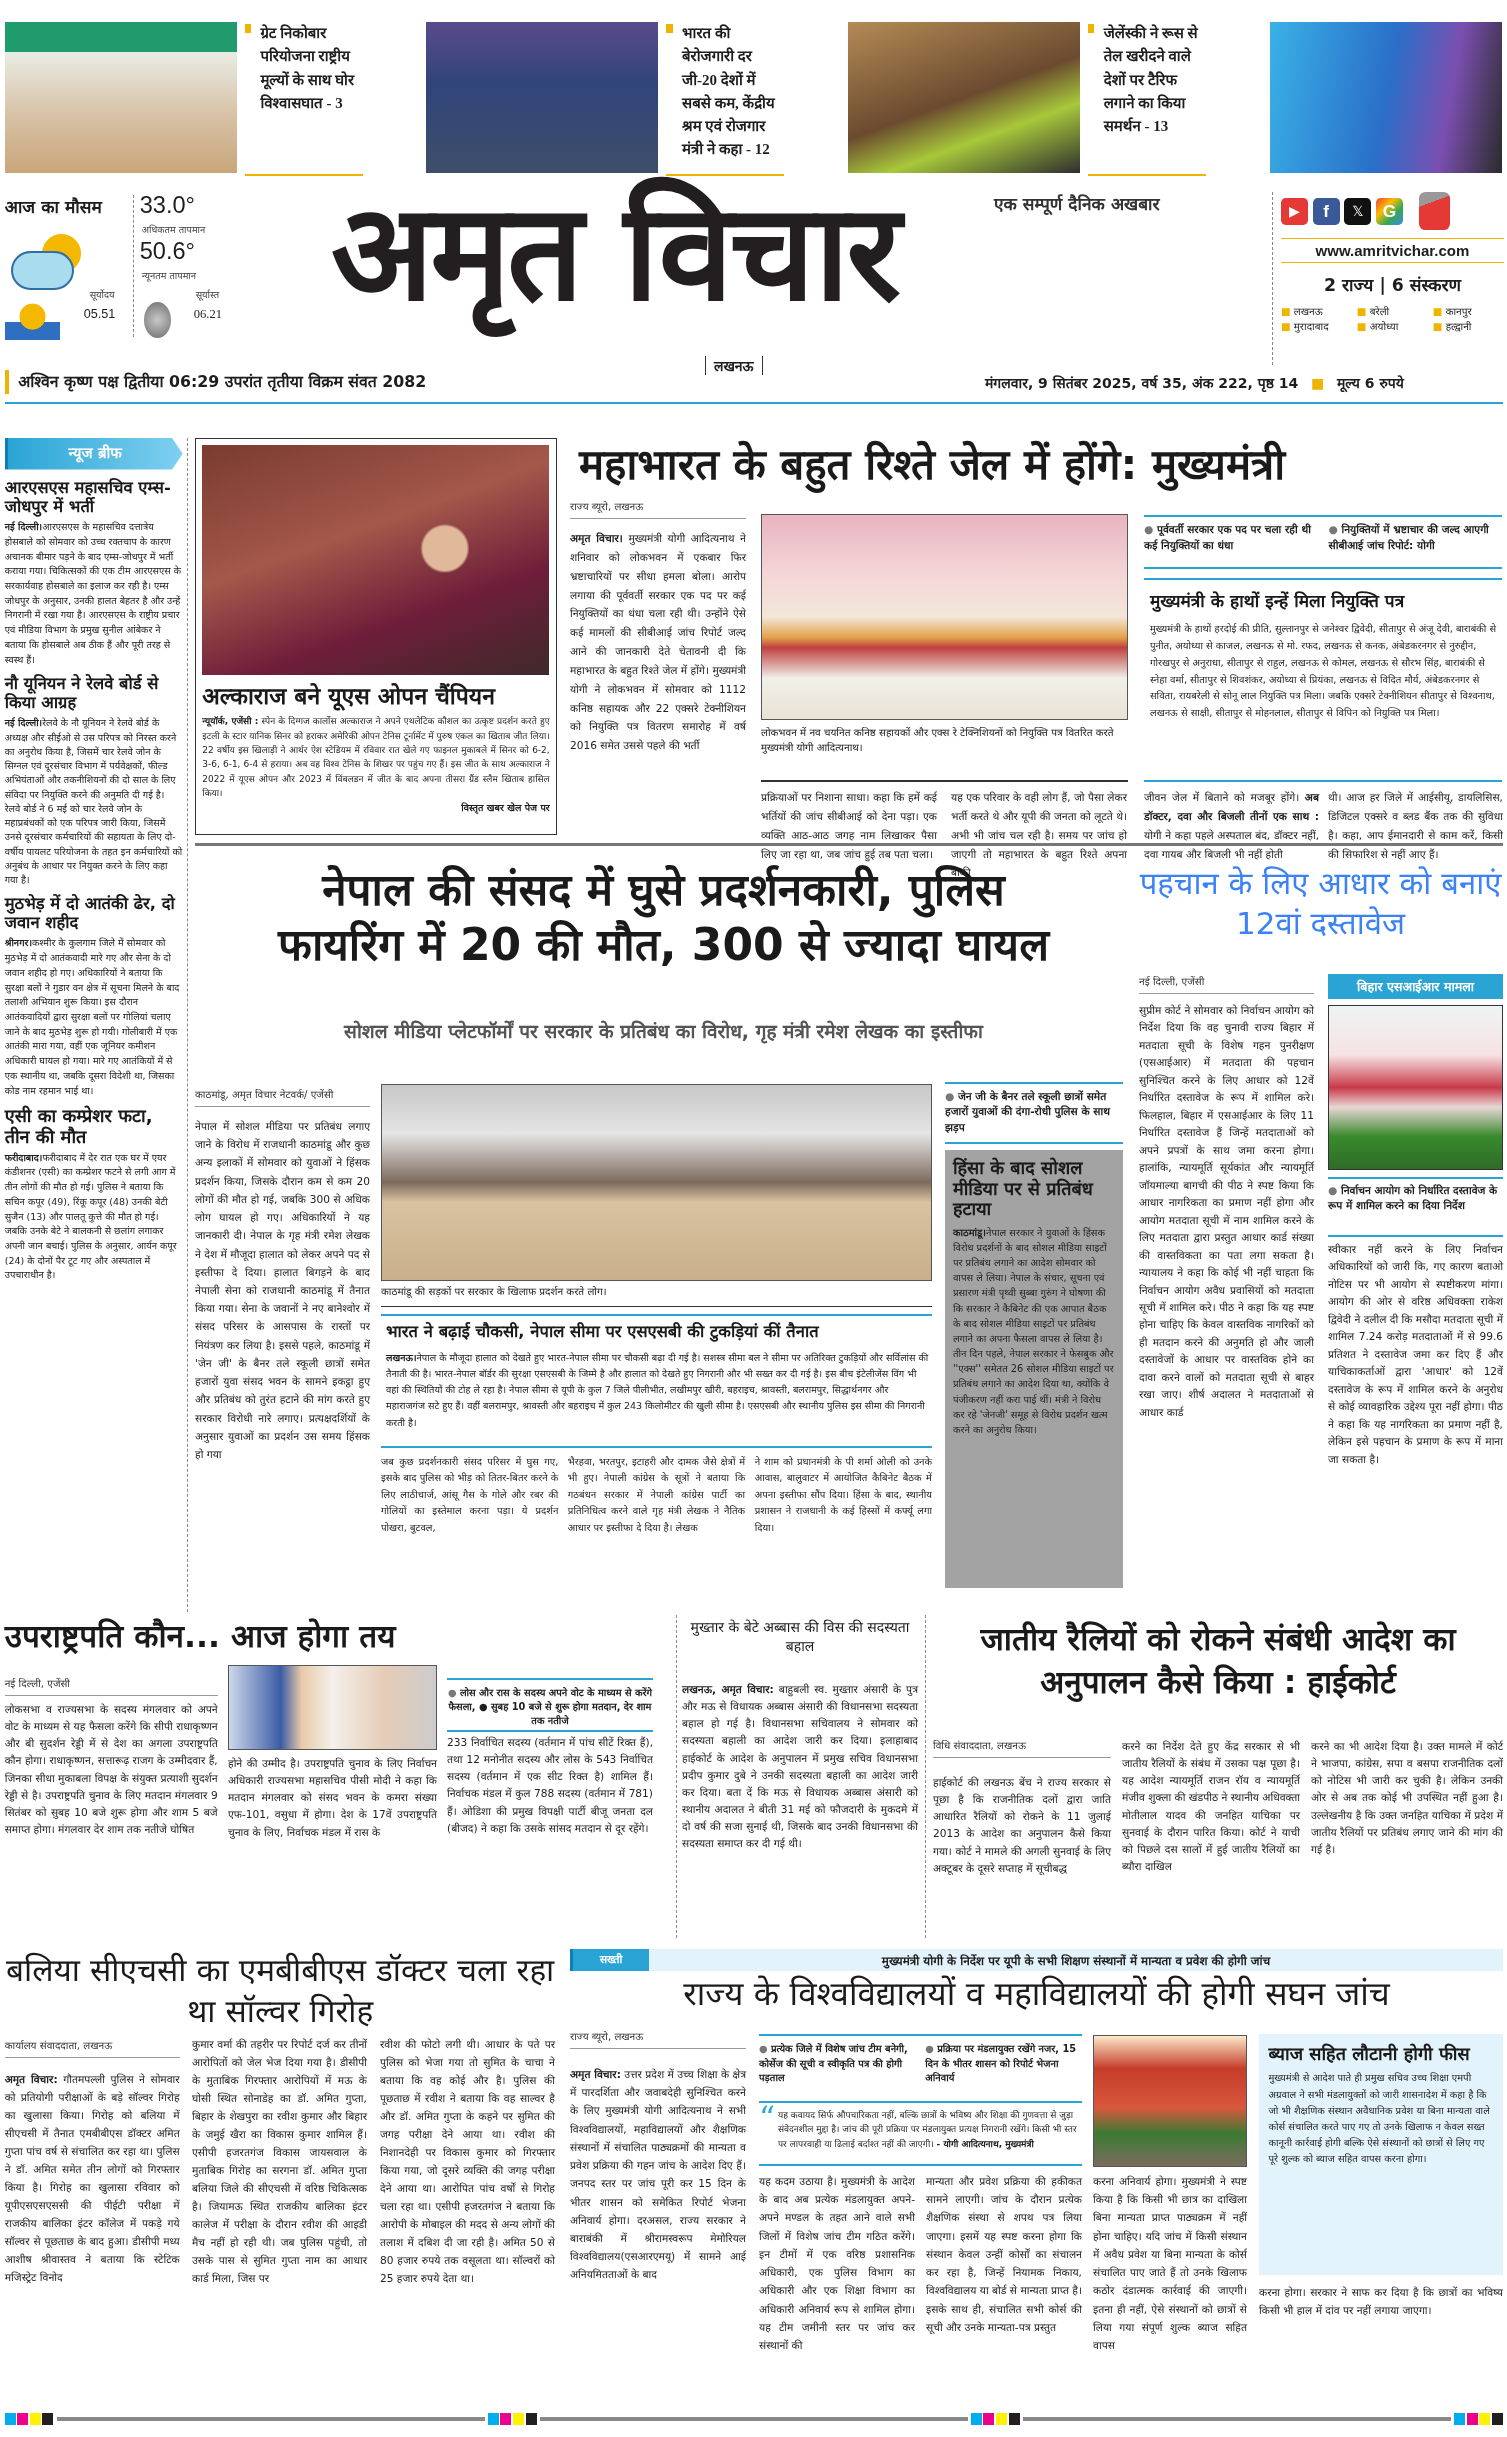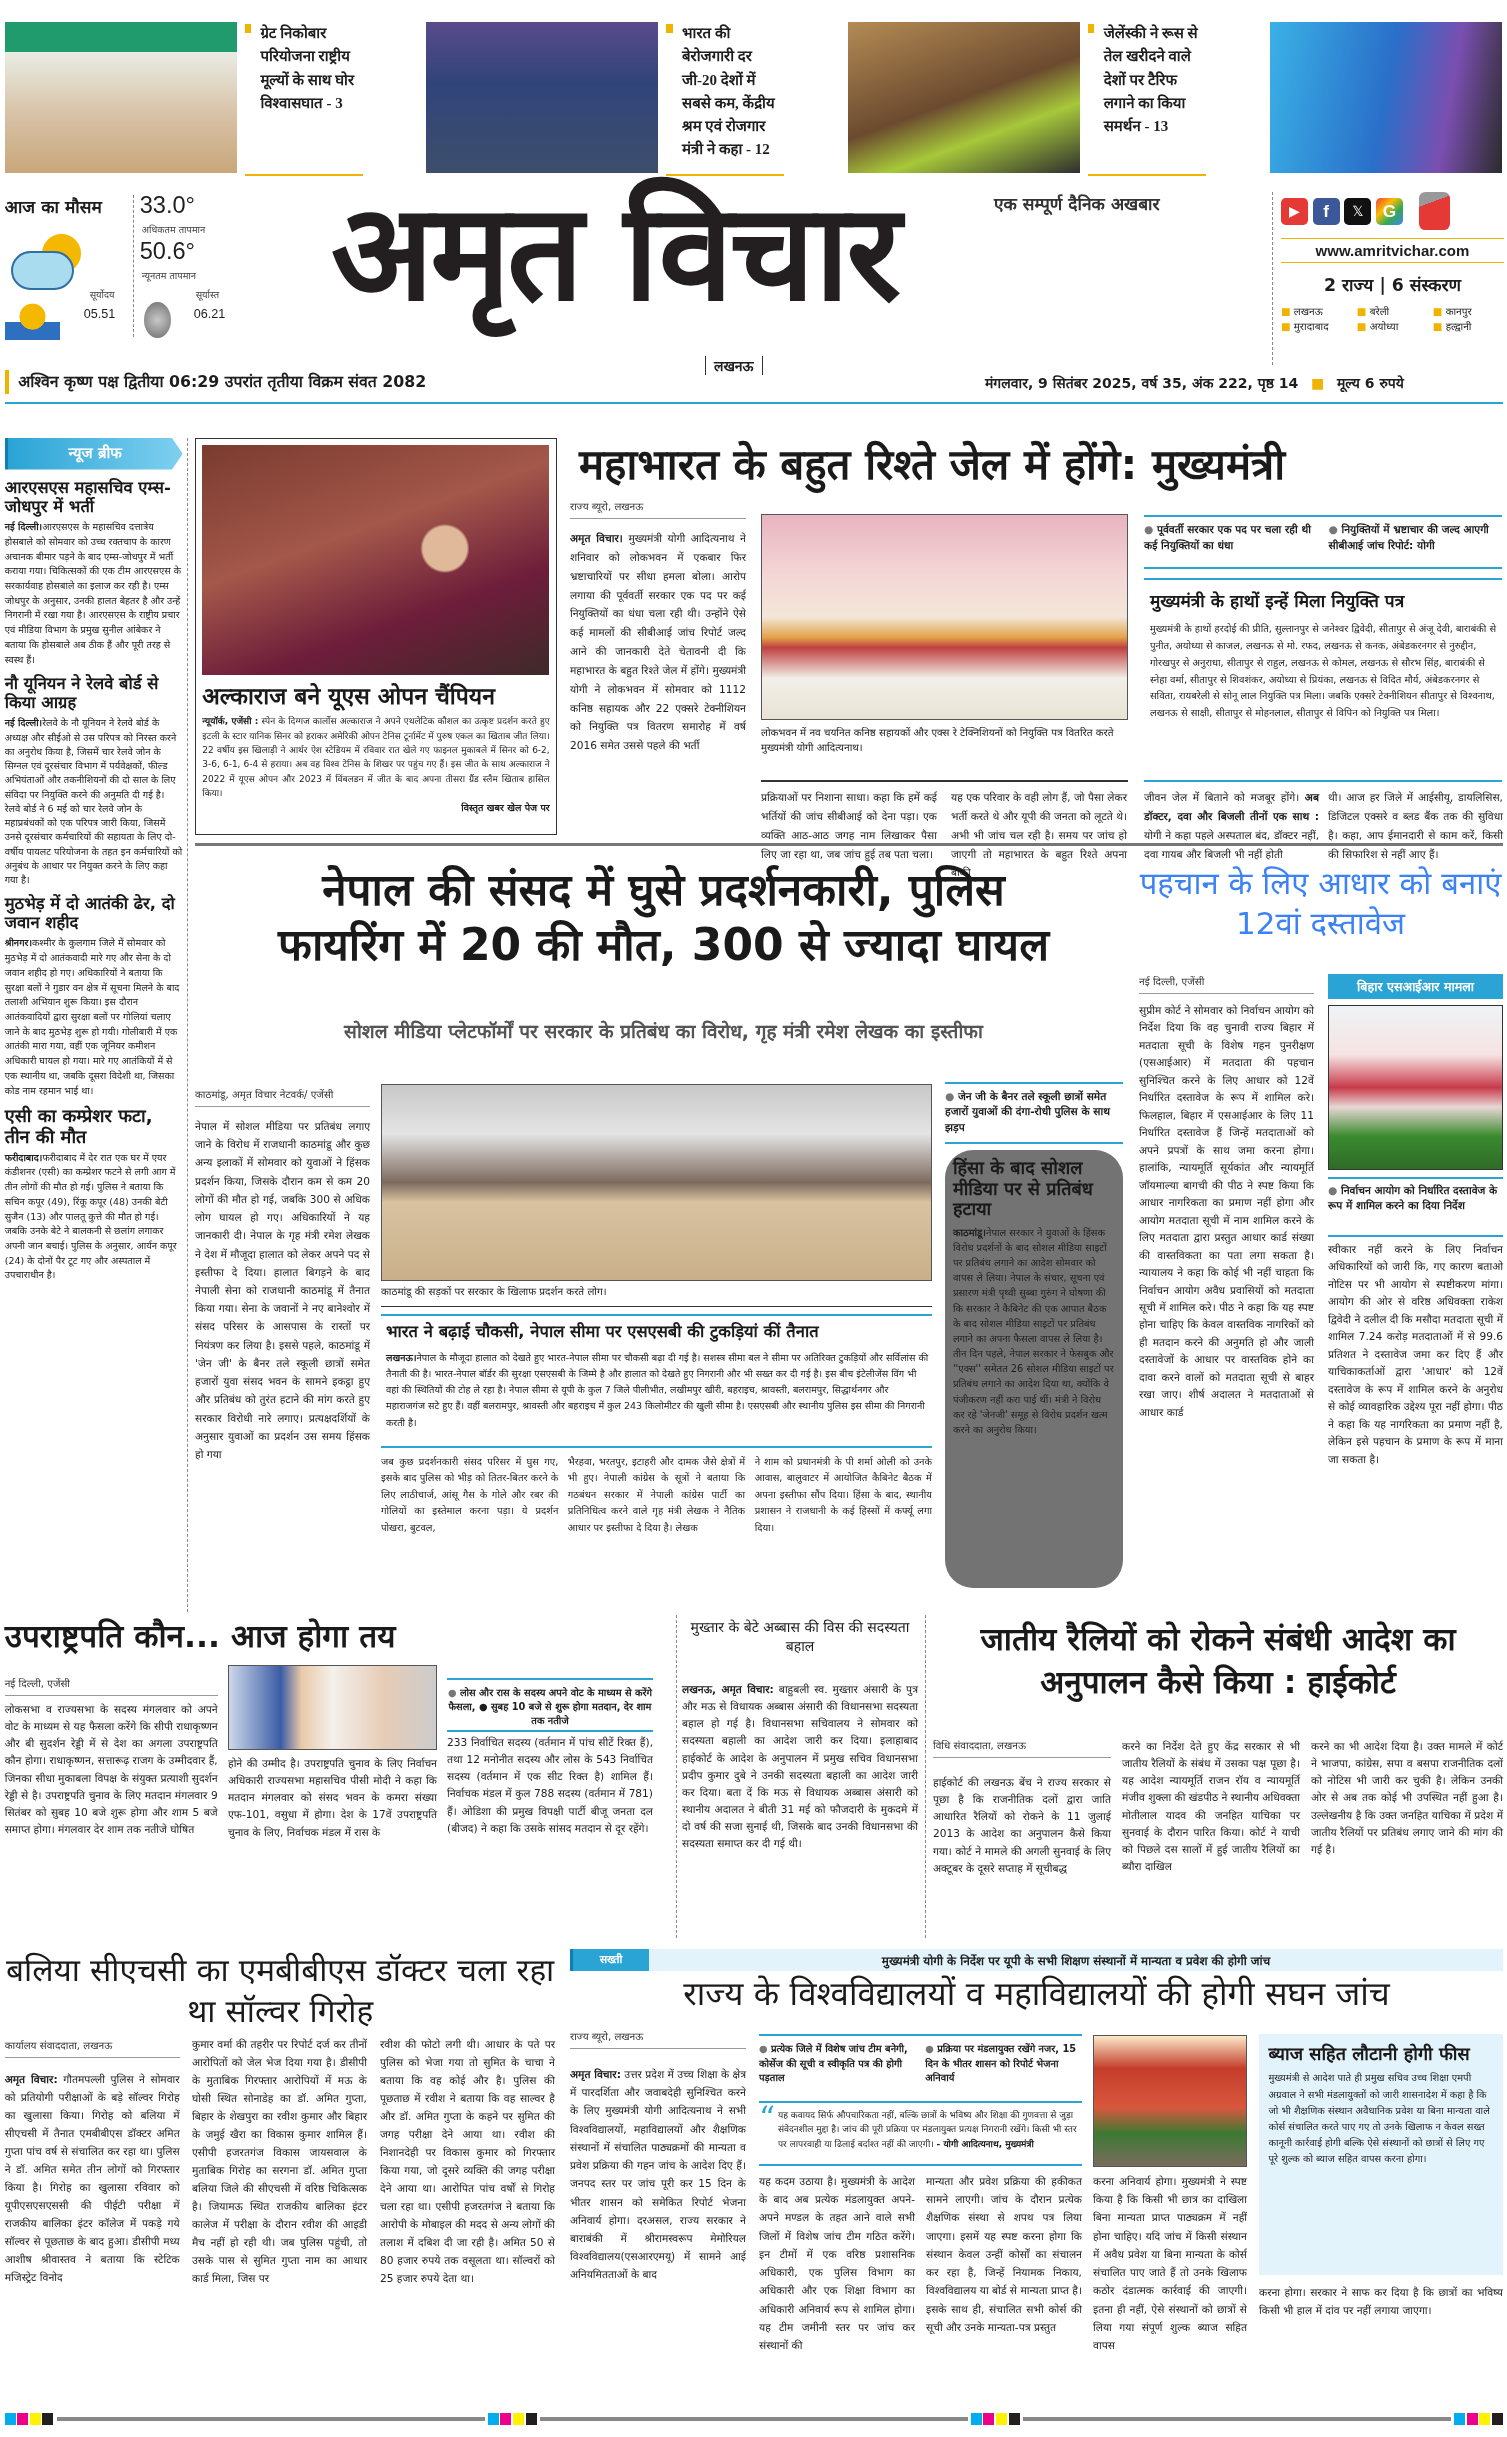--- a/index.html
+++ b/index.html
@@ -51,21 +51,21 @@
   <div style="position:absolute;left:128px;top:0;height:142px;border-left:1.6px dashed #888;"></div>
   <div style="position:absolute;left:135px;top:-3.2px;font-size:23.6px;font-family:'Liberation Sans',sans-serif;">33.0°</div>
   <div style="position:absolute;left:137px;top:28px;font-size:9.5px;color:#444;">अधिकतम तापमान</div>
   <div style="position:absolute;left:135px;top:43px;font-size:23.6px;font-family:'Liberation Sans',sans-serif;">50.6°</div>
   <div style="position:absolute;left:137px;top:74px;font-size:9.5px;color:#444;">न्यूनतम तापमान</div>
   <div style="position:absolute;left:85px;top:93px;font-size:9.5px;color:#444;">सूर्योदय</div>
   <div style="position:absolute;left:0;top:106px;width:55px;height:39px;background:radial-gradient(circle at 50% 40%,#f5b800 35%,transparent 37%),linear-gradient(180deg,transparent 55%,#2f6fbf 55%);"></div>
   <div style="position:absolute;left:79px;top:112px;font-size:12.6px;font-family:'Liberation Sans',sans-serif;">05.51</div>
   <div style="position:absolute;left:191px;top:93px;font-size:9.5px;color:#444;">सूर्यास्त</div>
   <div style="position:absolute;left:139px;top:107px;width:27px;height:36px;border-radius:50%;background:radial-gradient(circle,#c8c8c8,#6a6a6a);"></div>
-  <div style="position:absolute;left:189px;top:112px;font-size:12.6px;font-family:Liberation Sans, sans-serif;">06.21</div>
+  <div style="position:absolute;left:189px;top:112px;font-size:12.6px;font-family:Liberation Serif, serif;">06.21</div>
 </div>
 
 <div class="abs" style="left:331px;top:186px;font-size:134px;font-weight:bold;line-height:1;letter-spacing:-3.2px;color:#231f20;font-family:'DejaVu Sans',sans-serif;">अमृत विचार</div>
 <div class="abs" style="left:994px;top:192px;font-size:17.3px;font-weight:bold;color:#333;">एक सम्पूर्ण दैनिक अखबार</div>
 <div class="abs" style="left:705px;top:356px;font-size:14px;font-weight:bold;border-left:0.8px solid #333;border-right:0.8px solid #333;padding:0 7.9px;">लखनऊ</div>
 
 <div class="abs" style="left:1272px;top:192px;width:232px;height:173px;border-left:1.6px dashed #888;padding-left:7.9px;">
   <div style="display:flex;gap:4.7px;align-items:center;">
     <span style="width:27px;height:27px;background:#e53935;border-radius:4.7px;color:#fff;display:flex;align-items:center;justify-content:center;font-size:14px;">▶</span>
     <span style="width:27px;height:27px;background:#3b5998;border-radius:4.7px;color:#fff;display:flex;align-items:center;justify-content:center;font-size:17.3px;font-weight:bold;font-family:'Liberation Sans',sans-serif;">f</span>
@@ -165,21 +165,21 @@
 <div class="abs blue-rule" style="left:381px;top:1446px;width:551px;"></div>
 <div class="abs" style="left:381px;top:1454px;width:551px;display:flex;gap:9.5px;">
   <div class="body-txt" style="flex:1;font-size:9.8px;line-height:1.68;">जब कुछ प्रदर्शनकारी संसद परिसर में घुस गए, इसके बाद पुलिस को भीड़ को तितर-बितर करने के लिए लाठीचार्ज, आंसू गैस के गोले और रबर की गोलियों का इस्तेमाल करना पड़ा। ये प्रदर्शन पोखरा, बुटवल,</div>
   <div class="body-txt" style="flex:1;font-size:9.8px;line-height:1.68;">भैरहवा, भरतपुर, इटाहरी और दामक जैसे क्षेत्रों में भी हुए। नेपाली कांग्रेस के सूत्रों ने बताया कि गठबंधन सरकार में नेपाली कांग्रेस पार्टी का प्रतिनिधित्व करने वाले गृह मंत्री लेखक ने नैतिक आधार पर इस्तीफा दे दिया है। लेखक</div>
   <div class="body-txt" style="flex:1;font-size:9.8px;line-height:1.68;">ने शाम को प्रधानमंत्री के पी शर्मा ओली को उनके आवास, बालुवाटर में आयोजित कैबिनेट बैठक में अपना इस्तीफा सौंप दिया। हिंसा के बाद, स्थानीय प्रशासन ने राजधानी के कई हिस्सों में कर्फ्यू लगा दिया।</div>
 </div>
 
 <div class="abs blue-rule" style="left:945px;top:1082px;width:178px;"></div>
 <div class="abs bullet" style="left:945px;top:1089px;width:178px;font-size:10.6px;font-weight:bold;line-height:1.45;">जेन जी के बैनर तले स्कूली छात्रों समेत हजारों युवाओं की दंगा-रोधी पुलिस के साथ झड़प</div>
 <div class="abs blue-rule" style="left:945px;top:1142px;width:178px;"></div>
-<div class="abs" style="left:945px;top:1150px;width:178px;height:438px;background:#737373;padding:7.9px;border-radius:28px;">
+<div class="abs" style="left:945px;top:1150px;width:178px;height:438px;background:#a3a3a3;padding:7.9px;">
   <div class="hl" style="font-size:18px;">हिंसा के बाद सोशल मीडिया पर से प्रतिबंध हटाया</div>
   <div style="font-size:9.8px;line-height:1.55;margin-top:4.7px;"><b>काठमांडू।</b><span>नेपाल सरकार ने युवाओं के हिंसक विरोध प्रदर्शनों के बाद सोशल मीडिया साइटों पर प्रतिबंध लगाने का आदेश सोमवार को वापस ले लिया। नेपाल के संचार, सूचना एवं प्रसारण मंत्री पृथ्वी सुब्बा गुरुंग ने घोषणा की कि सरकार ने कैबिनेट की एक आपात बैठक के बाद सोशल मीडिया साइटों पर प्रतिबंध लगाने का अपना फैसला वापस ले लिया है। तीन दिन पहले, नेपाल सरकार ने फेसबुक और ''एक्स'' समेतत 26 सोशल मीडिया साइटों पर प्रतिबंध लगाने का आदेश दिया था, क्योंकि वे पंजीकरण नहीं करा पाई थीं। मंत्री ने विरोध कर रहे 'जेनजी' समूह से विरोध प्रदर्शन खत्म करने का अनुरोध किया।</span></div>
 </div>
 
 <div class="abs hl" style="left:1136px;top:863px;width:369px;font-size:31px;text-align:center;color:#3b82f6;line-height:1.3;font-weight:normal;">पहचान के लिए आधार को बनाएं 12वां दस्तावेज</div>
 <div class="abs dateline" style="left:1139px;top:974px;width:175px;">नई दिल्ली, एजेंसी</div>
 <div class="abs body-txt" style="left:1139px;top:1002px;width:175px;font-size:10.6px;line-height:1.65;">सुप्रीम कोर्ट ने सोमवार को निर्वाचन आयोग को निर्देश दिया कि वह चुनावी राज्य बिहार में मतदाता सूची के विशेष गहन पुनरीक्षण (एसआईआर) में मतदाता की पहचान सुनिश्चित करने के लिए आधार को 12वें निर्धारित दस्तावेज के रूप में शामिल करे। फिलहाल, बिहार में एसआईआर के लिए 11 निर्धारित दस्तावेज हैं जिन्हें मतदाताओं को अपने प्रपत्रों के साथ जमा करना होगा। हालांकि, न्यायमूर्ति सूर्यकांत और न्यायमूर्ति जॉयमाल्या बागची की पीठ ने स्पष्ट किया कि आधार नागरिकता का प्रमाण नहीं होगा और आयोग मतदाता सूची में नाम शामिल करने के लिए मतदाता द्वारा प्रस्तुत आधार कार्ड संख्या की वास्तविकता का पता लगा सकता है। न्यायालय ने कहा कि कोई भी नहीं चाहता कि निर्वाचन आयोग अवैध प्रवासियों को मतदाता सूची में शामिल करे। पीठ ने कहा कि यह स्पष्ट होना चाहिए कि केवल वास्तविक नागरिकों को ही मतदान करने की अनुमति हो और जाली दस्तावेजों के आधार पर वास्तविक होने का दावा करने वालों को मतदाता सूची से बाहर रखा जाए। शीर्ष अदालत ने मतदाताओं से आधार कार्ड</div>
 <div class="abs" style="left:1328px;top:974px;width:175px;height:25px;background:#2aa4d5;color:#fff;font-weight:bold;font-size:12.6px;line-height:25px;text-align:center;">बिहार एसआईआर मामला</div>
 <div class="abs" style="left:1328px;top:1005px;width:175px;height:165px;border:0.8px solid #333;background:linear-gradient(180deg,#eef3f5 0,#f6e3e3 30%,#c83a4a 50%,#e8d7d5 62%,#3a8a2e 80%,#2f6b28);"></div>
 <div class="abs blue-rule" style="left:1328px;top:1177px;width:175px;"></div>

